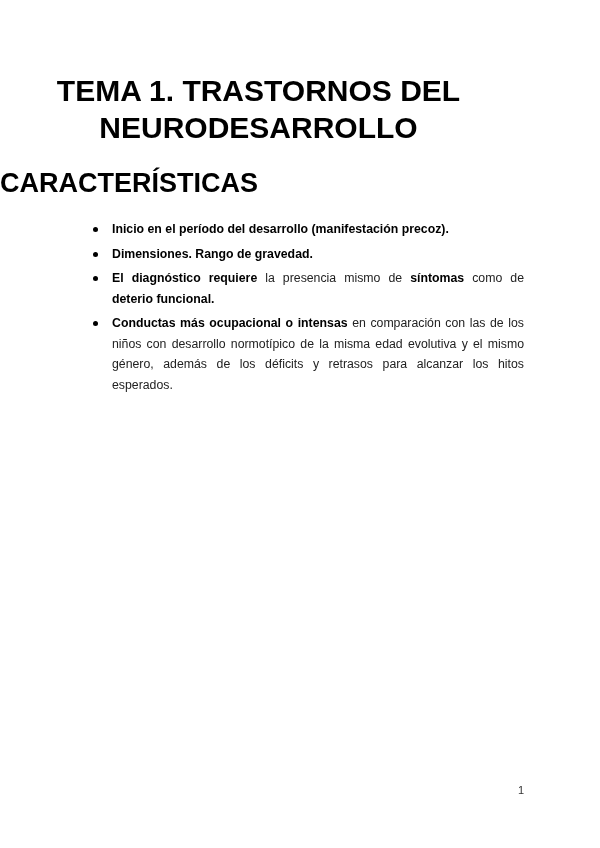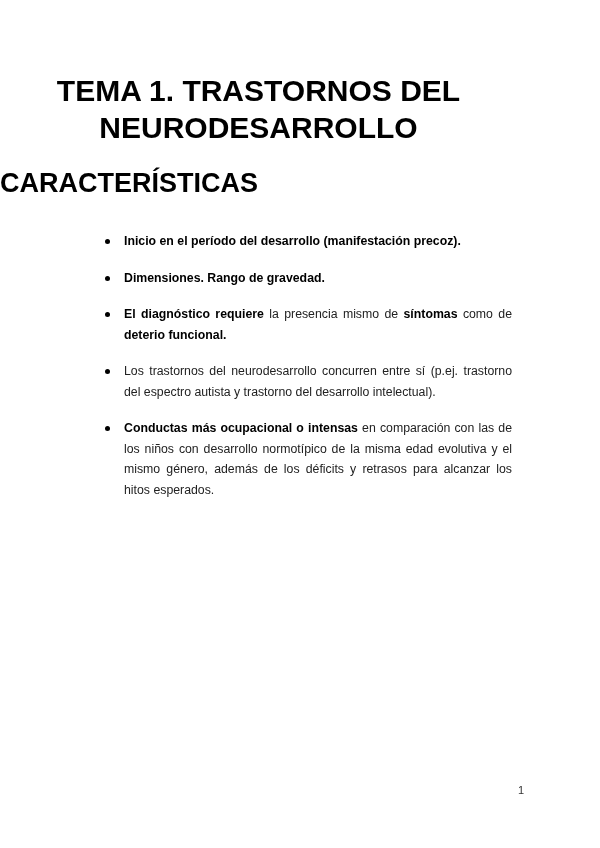--- a/index.html
+++ b/index.html
@@ -2,21 +2,21 @@
 <html><head>
   <meta charset="utf-8">
   <style>
     html, body { margin: 0; padding: 0; background: #ffffff; }
     body { width: 600px; height: 848px; position: relative; overflow: hidden; font-family: "Liberation Sans", sans-serif; color: #000; }
     .title { position: absolute; left: 0; width: 517px; text-align: center; font-weight: bold; font-size: 30px; line-height: 37px; }
     .title1 { top: 72px; }
     .title2 { top: 109px; }
     .subtitle { position: absolute; left: 0; top: 166px; width: 600px; font-weight: bold; font-size: 27px; line-height: 34px; }
     .list { position: absolute; left: 87px; top: 215px; width: 441px; margin: 0; padding: 0; list-style: none; }
-    .list li { position: relative; padding-left: 21px; font-size: 12.3px; line-height: 20.5px; text-align: justify; margin: 16px; }
+    .list li { position: relative; padding-left: 21px; font-size: 12.3px; line-height: 20.5px; text-align: justify; margin: 4px; }
     .list li .bullet { position: absolute; left: 2px; top: 8px; width: 5px; height: 5px; border-radius: 50%; background: #000; }
     .b { font-weight: bold; }
     .n { font-weight: normal; color: #222; }
     .page-number { position: absolute; left: 518px; top: 784px; font-size: 11px; color: #333; }
   </style>
 </head>
 <body>
 
 <div>
   <div class="title title1">TEMA 1. TRASTORNOS DEL</div>
@@ -31,22 +31,18 @@
     <li>
       <span class="bullet"></span>
       <span class="b">Dimensiones. Rango de gravedad.</span>
     </li>
     <li>
       <span class="bullet"></span>
       <span class="b">El diagnóstico requiere</span><span class="n"> la presencia mismo de </span><span class="b">síntomas</span><span class="n"> como de </span><span class="b">deterio funcional.</span>
     </li>
     <li>
       <span class="bullet"></span>
-      <span class="n">Los trastornos del neurodesarrollo concurren entre sí (p.ej. trastorno del espectro autista y trastorno del desarrollo intelectual).</span>
-    </li>
-    <li>
-      <span class="bullet"></span>
       <span class="b">Conductas más ocupacional o intensas</span><span class="n"> en comparación con las de los niños con desarrollo normotípico de la misma edad evolutiva y el mismo género, además de los déficits y retrasos para alcanzar los hitos esperados.</span>
     </li>
   </ul>
 
   <div class="page-number">1</div>
 </div>
 
 </body></html>

